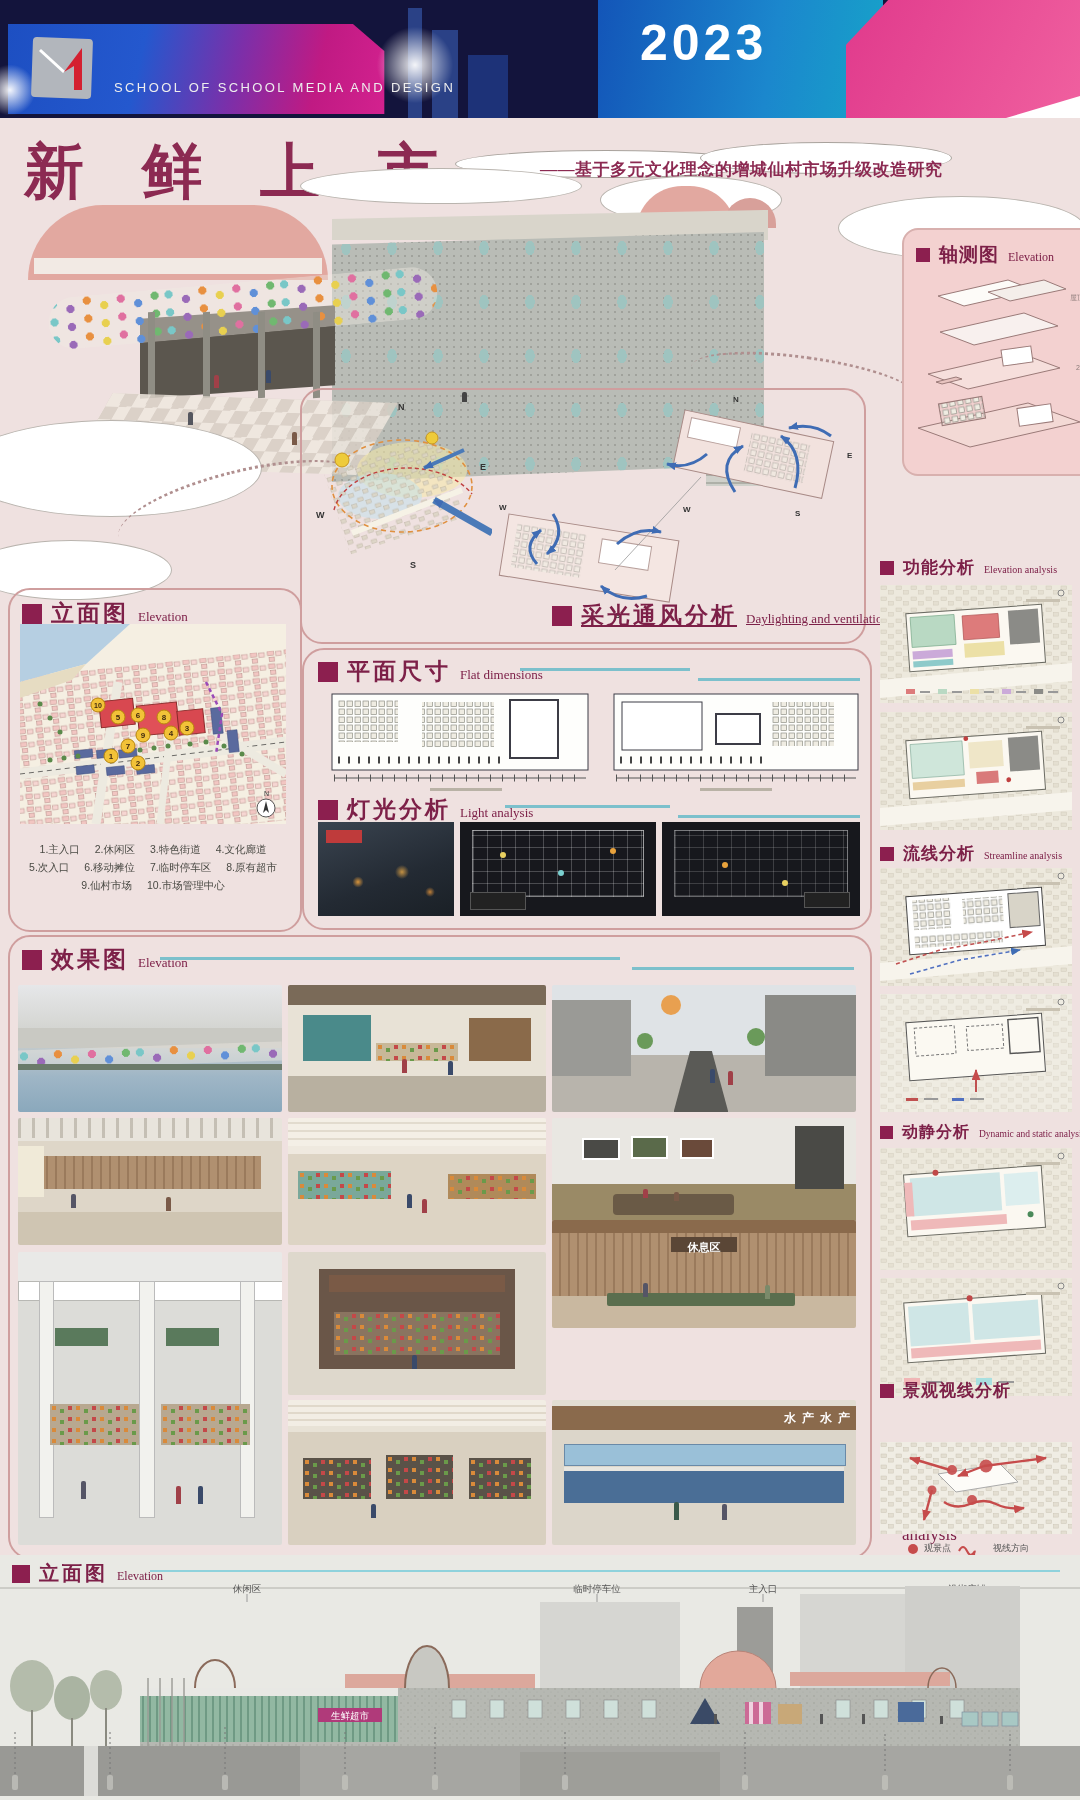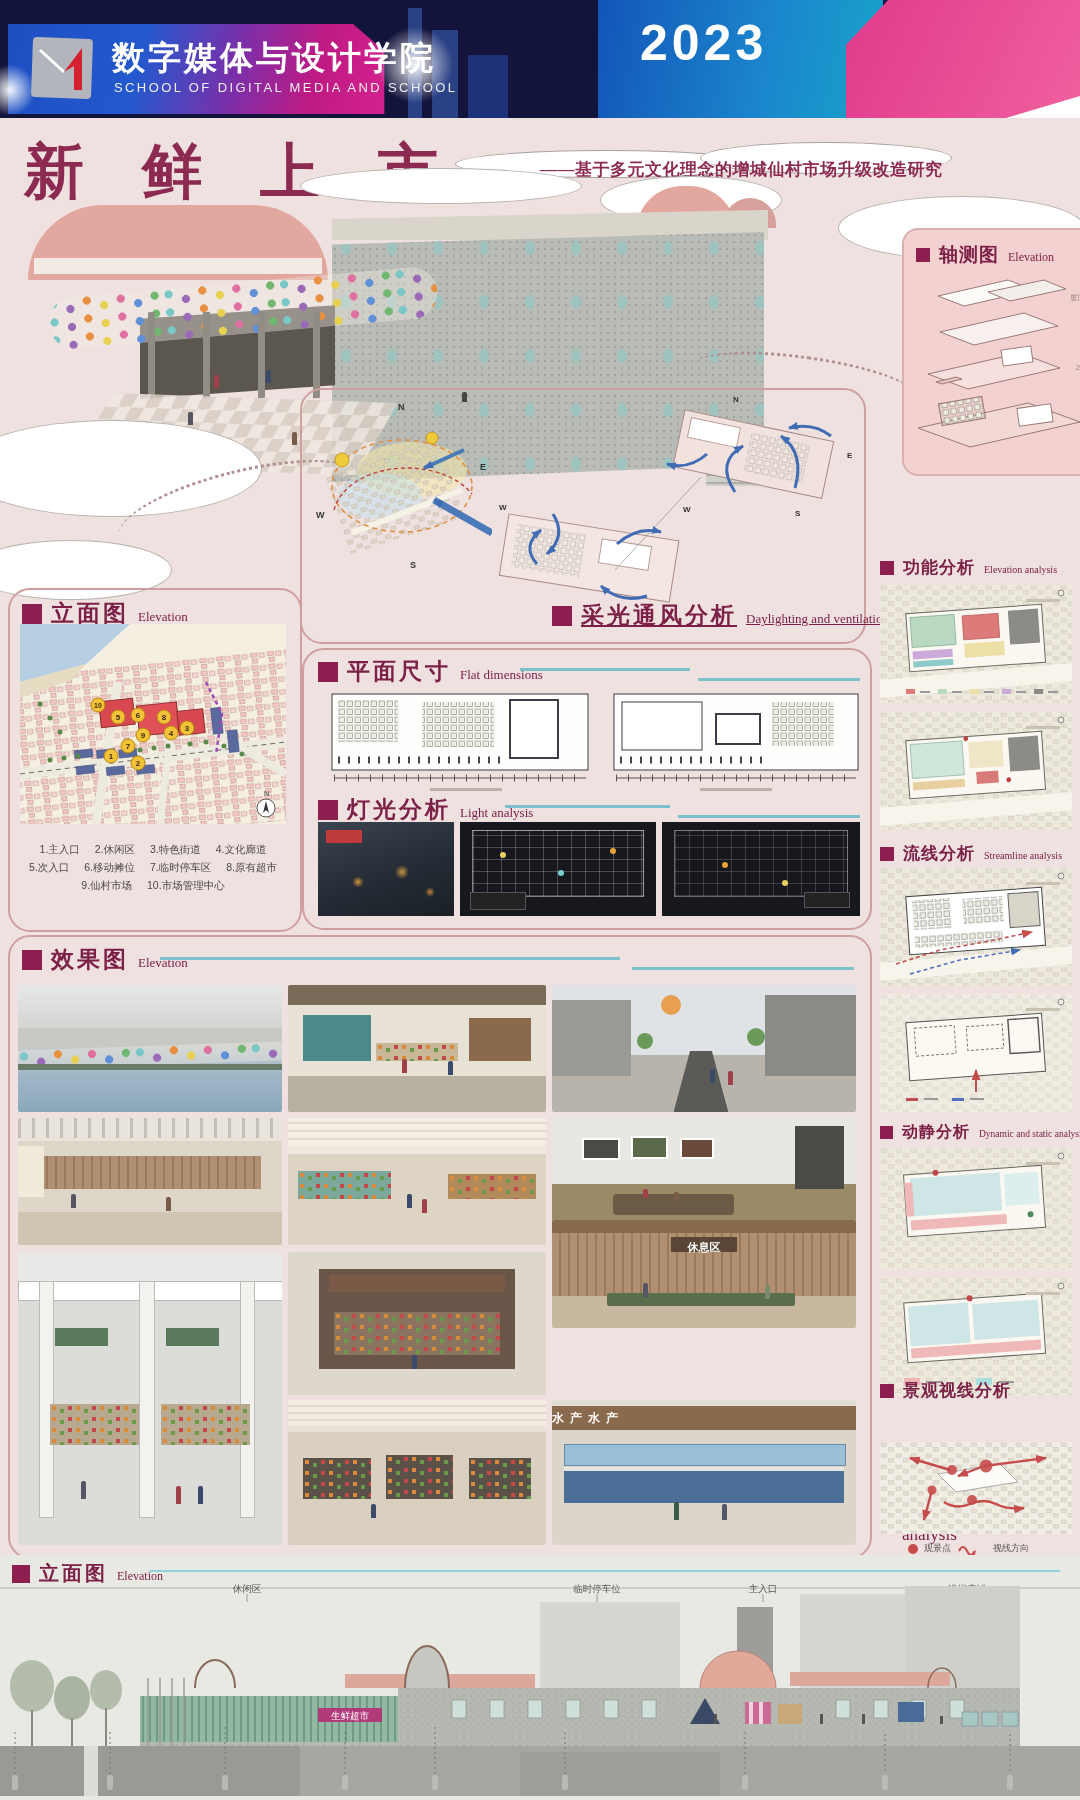--- a/index.html
+++ b/index.html
@@ -127,22 +127,21 @@
   <div class="abs tower" style="left:432px;top:30px;width:26px;height:88px;"></div>
   <div class="abs tower" style="left:468px;top:55px;width:40px;height:63px;background:rgba(40,80,180,.5);"></div>
   <div class="abs logo-plate"></div>
   <div class="abs flare" style="left:370px;top:20px;"></div>
   <div class="abs flare" style="left:-20px;top:60px;width:60px;height:60px;"></div>
   <svg class="abs" style="left:30px;top:36px;" width="66" height="66" viewBox="0 0 66 66">
     <rect x="2" y="2" width="60" height="60" rx="4" fill="#b2b6bc" transform="rotate(2 32 32)"></rect>
     <path d="M10,14 L34,36" stroke="#fff" stroke-width="3" fill="none"></path>
     <path d="M34,36 L52,12 L52,54 L44,54 L44,30 Z" fill="#d42030"></path>
   </svg>
-  <div class="abs cnname">数字媒体与设计学院</div>
-  <div class="abs enname">SCHOOL OF DIGITAL MEDIA AND SCHOOL</div>
+  <div class="abs enname">SCHOOL OF SCHOOL MEDIA AND DESIGN</div>
   <div class="abs blue-block"></div>
   <div class="abs pink-block"></div>
   <div class="abs slash"></div>
   <div class="abs year">2023</div>
 </div>
 
 <div class="abs cloud" style="left:455px;top:150px;width:300px;height:26px;border-color:#a8a29c;"></div>
 <div class="abs cloud" style="left:700px;top:142px;width:250px;height:30px;border-color:#a8a29c;"></div>
 <div class="abs main-title">新鲜上市</div>
 <div class="abs sub-title"><span>——</span><span>基于多元文化理念的增城仙村市场升级改造研究</span></div>
@@ -468,21 +467,21 @@
 </div>
 
 <div class="abs render" style="left:288px;top:1400px;width:258px;height:145px;background:linear-gradient(180deg,#e8e2d6 0 22%,#d9d0c0 22%);">
   <div class="abs" style="left:0;top:0;width:100%;height:18%;background:repeating-linear-gradient(0deg,#f2ede4 0 5px,#e0d8ca 5px 7px);"></div>
   <div class="abs dots-produce" style="left:6%;top:40%;width:26%;height:28%;background-color:#5a5248;"></div>
   <div class="abs dots-produce" style="left:38%;top:38%;width:26%;height:30%;background-color:#5a5248;"></div>
   <div class="abs dots-produce" style="left:70%;top:40%;width:24%;height:28%;background-color:#5a5248;"></div>
   <div class="figure" style="left:32%;top:72%;background:#3a4a6a;"></div>
 </div>
 <div class="abs render" style="left:552px;top:1400px;width:304px;height:145px;background:linear-gradient(180deg,#e2ddd2 0 16%,#dcd6ca 16%);">
-  <div class="abs sign" style="left:0;top:4%;width:100%;height:17%;background:#8a6a4c;display:flex;justify-content:flex-start;align-items:center;font-size:12px;letter-spacing:6px;">
+  <div class="abs sign" style="left:0;top:4%;width:100%;height:17%;background:#8a6a4c;display:flex;justify-content:flex-end;align-items:center;font-size:12px;letter-spacing:6px;">
     <span>水产</span>
     <span>水产</span>
   </div>
   <div class="abs" style="left:4%;top:30%;width:92%;height:14%;background:#9ac0d8;border:1px solid #6a8aa8;"></div>
   <div class="abs" style="left:4%;top:46%;width:92%;height:22%;background:#4a6e96;border-top:4px solid #e8e6e0;"></div>
   <div class="figure" style="left:40%;top:70%;background:#3a5a4a;height:18px;"></div>
   <div class="figure" style="left:56%;top:72%;background:#556;height:16px;"></div>
 </div>
 
 <div class="abs pinkcard" style="left:878px;top:228px;width:196px;height:244px;">

